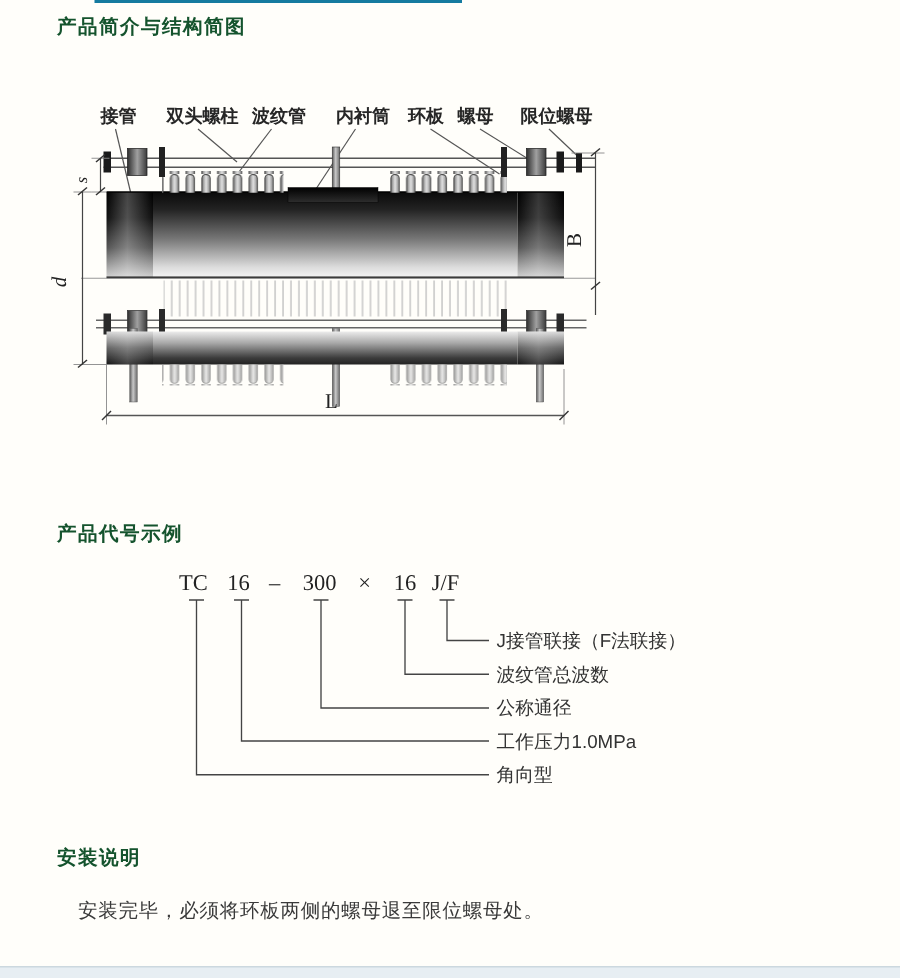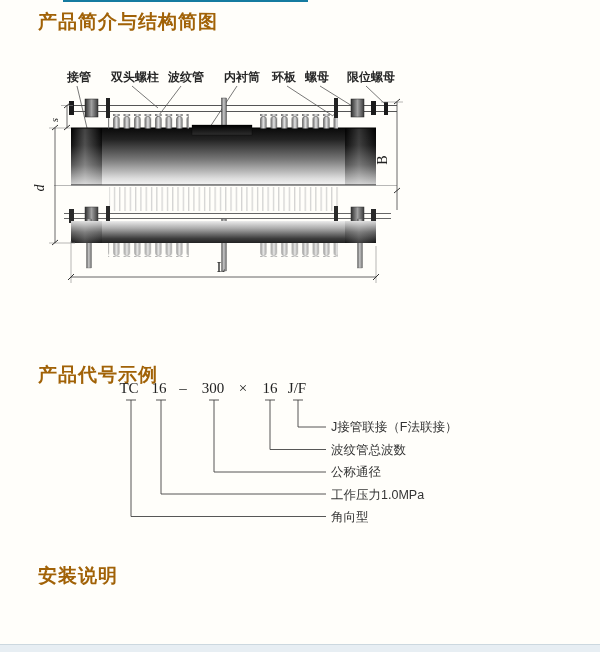--- a/index.html
+++ b/index.html
@@ -1,22 +1,22 @@
 <!DOCTYPE html>
 <html><head>
 <meta charset="utf-8">
 <style>
   html,body{margin:0;padding:0;background:#fffefa;}
   .page{position:relative;width:600px;height:652px;background:#fffefa;overflow:hidden;
         font-family:"Liberation Sans","DejaVu Sans",sans-serif;color:#3a3a3a;}
   .crop-bar{position:absolute;top:0;left:63px;width:245px;height:2px;background:#157ba0;}
-  .sec-heading{position:absolute;left:38px;font-size:19px;font-weight:bold;
-               color:#a16207;letter-spacing:1px;}
+  .sec-heading{position:absolute;left:38px;font-size:13px;font-weight:bold;
+               color:#14532d;letter-spacing:1px;}
   #h-intro{top:9px;}
-  #h-code{top:362px;text-align:center;}
+  #h-code{top:347px;text-align:center;}
   #h-install{top:563px;font-family:Liberation Mono, monospace;}
   .diagram-wrap{position:absolute;left:29px;top:60px;width:430px;height:252px;}
   .codewrap{position:absolute;left:104px;top:375px;width:370px;height:155px;}
   .install-text{position:absolute;left:52px;top:596px;width:480px;font-size:13px;
                 line-height:22.5px;color:#3a3a3a;letter-spacing:0.5px;}
   .footer-strip{position:absolute;left:0;bottom:0;width:600px;height:7px;
                 background:#e7eef3;border-top:1px solid #ccd8df;}
   svg text.plabel{font-family:"Liberation Sans","DejaVu Sans",sans-serif;font-size:12px;
                   font-weight:bold;fill:#262626;}
   svg text.dim{font-family:"Liberation Serif","DejaVu Serif",serif;fill:#222;}
@@ -247,16 +247,17 @@
       <text class="callout" x="227" y="101">公称通径</text>
       <text class="callout" x="227" y="123.5">工作压力1.0MPa</text>
       <text class="callout" x="227" y="145.5">角向型</text>
     </g>
   </svg>
   </div>
 
   <div class="sec-heading" id="h-install">安装说明</div>
 
   <div class="install-text">
+    <div>安装完毕，必须将环板两侧的螺母退至限位螺母处。</div>
   </div>
 
   <div class="footer-strip"></div>
 </div>
 
 </body></html>

